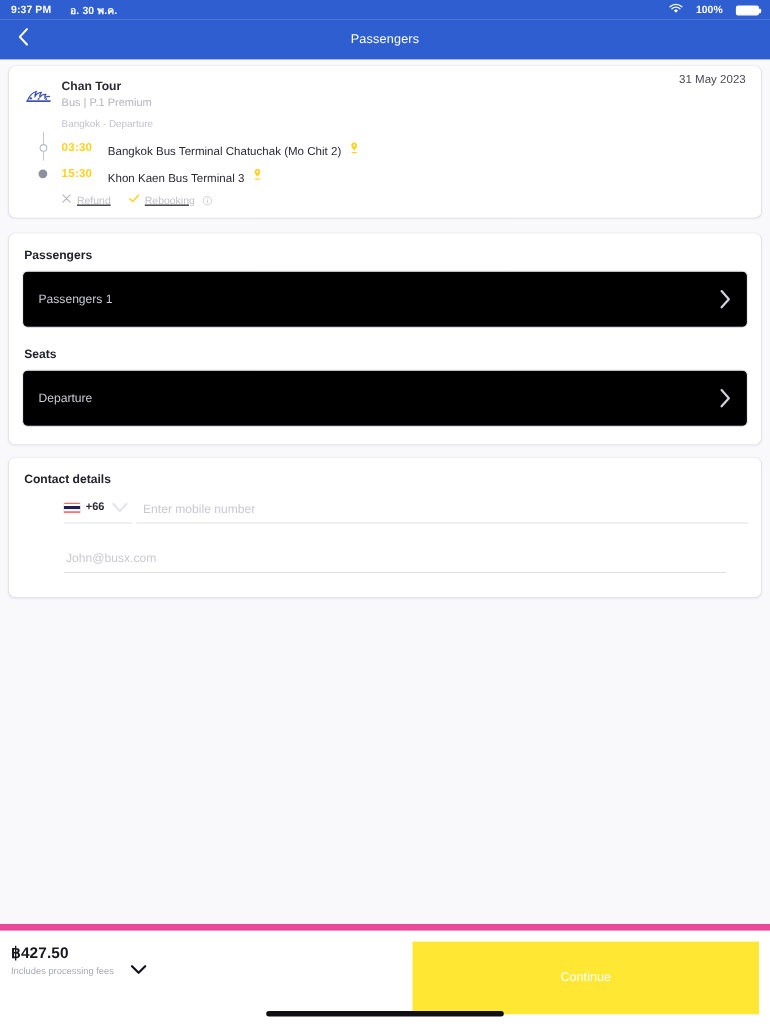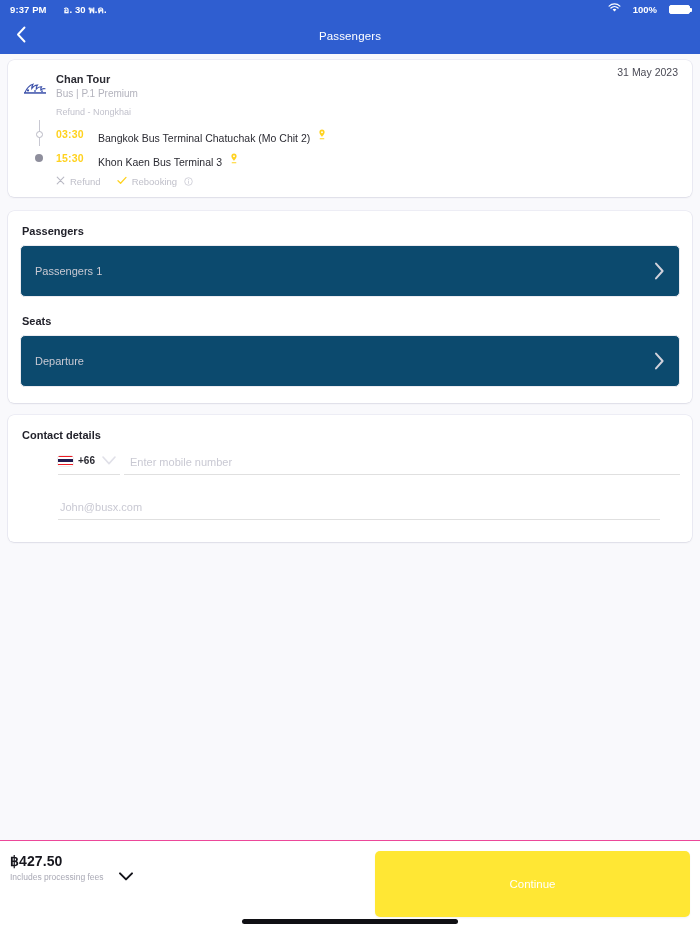--- a/index.html
+++ b/index.html
@@ -64,32 +64,32 @@
   .legs { margin: 5px 0 0 0; position: relative; }
   .leg { display: flex; align-items: center; height: 24px; }
   .leg-dot-col { width: 34px; display: flex; align-items: center; justify-content: center; position: relative; }
   .dot-hollow { width: 7px; height: 7px; border-radius: 50%; border: 1.3px solid #b9b9c4; background: #fff; z-index:2; }
   .dot-solid  { width: 8px; height: 8px; border-radius: 50%; background: #8e8e9c; z-index:2; }
   .tl-line { position: absolute; left: 16.5px; top: 142px; width: 1.4px; height: 22px; background: #c8c8d2; }
   .leg-time { font-size: 10.5px; color: #ffd21f; font-weight: bold; width: 42px; letter-spacing: 0.2px; }
   .leg-place { font-size: 10.5px; color: #2b2b33; margin-top: 7px; }
   .pin { margin-left: 8px; display: inline-flex; align-items: center; vertical-align: middle; }
 
-  .policy-row { display: flex; align-items: center; gap: 16px; margin: 6px 0 0 34px; }
+  .policy-row { display: flex; align-items: center; gap: 16px; margin: 6px 0 0 34px; text-decoration: underline; }
   .policy { display: flex; align-items: center; gap: 5px; font-size: 9.5px; color: #c0c0ca; }
   .info-ico { margin-left: 2px; display: inline-flex; }
 
   
   .form-card { margin: 14px 8px 0 8px; padding: 14px 12px 16px 12px; }
   .sec-title { font-size: 11px; font-weight: bold; color: #22222b; margin: 0 0 8px 2px; }
   .sec-title.second { margin-top: 18px; }
   .select-box {
     height: 52px; border: 1px solid #ececf1; border-radius: 5px;
     display: flex; align-items: center; justify-content: space-between;
-    padding: 0 14px; background: #0c4a6e; cursor: pointer;
+    padding: 0 14px; background: #000000; cursor: pointer;
   }
   .select-placeholder { font-size: 11px; color: #c9c9d3; }
   .chev-right { display: flex; align-items: center; }
 
   
   .contact-card { margin: 12px 8px 0 8px; padding: 14px 12px 22px 12px; }
   .contact-rows { margin: 14px 0 0 38px; }
   .phone-row { display: flex; align-items: flex-end; gap: 0; }
   .cc-field {
     display: flex; align-items: center; gap: 5px;
@@ -120,32 +120,32 @@
     padding: 0 0 6px 2px;
     border: none; border-bottom: 1px solid #dededeec; outline: none;
     font-family: "Liberation Sans", sans-serif; font-size: 11px; color: #2b2b33;
     background: transparent;
   }
   .email-input::placeholder { color: #c9c9d3; }
 
   
   .bottombar {
     position: absolute; left: 0; right: 0; bottom: 0; height: 94px;
-    background: #ffffff; border-top: 1px solid #ec4899;
+    background: #ffffff; border-top: 6px solid #ec4899;
     display: flex; align-items: flex-start;
   }
   .price-block { padding: 12px 0 0 10px; }
   .price { font-size: 14px; font-weight: bold; color: #17171e; letter-spacing: 0.1px; }
   .price-sub-row { display: flex; align-items: center; gap: 14px; margin-top: 2px; }
   .price-sub { font-size: 8.5px; color: #a9a9b5; }
   .price-chev { display: flex; align-items: center; cursor: pointer; }
   .continue-btn {
     position: absolute; left: 375px; top: 10px;
     width: 315px; height: 66px; background: #ffe734;
-    border: none; border-radius: 5px; cursor: pointer;
+    border: none; border-radius: 0; cursor: pointer;
     font-family: "Liberation Sans", sans-serif;
     font-size: 11.5px; color: #ffffff;
     display: flex; align-items: center; justify-content: center;
     box-shadow: 0 1px 2px rgba(0,0,0,0.05);
   }
   .home-ind {
     position: absolute; left: 50%; transform: translateX(-50%);
     bottom: 10px; width: 216px; height: 5px; border-radius: 3px; background: #101014;
   }
 </style>
@@ -195,21 +195,21 @@
           <circle cx="13" cy="9.0" r="1.0" fill="#5b6fbf"></circle>
           <circle cx="20" cy="9.2" r="1.0" fill="#5b6fbf"></circle>
         </svg>
       </div>
       <div>
         <div class="op-name">Chan Tour</div>
         <div class="op-sub">Bus | P.1 Premium</div>
       </div>
     </div>
 
-    <div class="route-label">Refund - Nongkhai</div>
+    <div class="route-label">Bangkok - Departure</div>
 
     <div class="legs">
       <div class="tl-line" style="top:-2px;left:16.5px;height:26px;"></div>
 
       <div class="leg">
         <div class="leg-dot-col">
           <span class="dot-hollow"></span>
         </div>
         <div class="leg-time">03:30</div>
         <div class="leg-place">Bangkok Bus Terminal Chatuchak (Mo Chit 2)</div>

